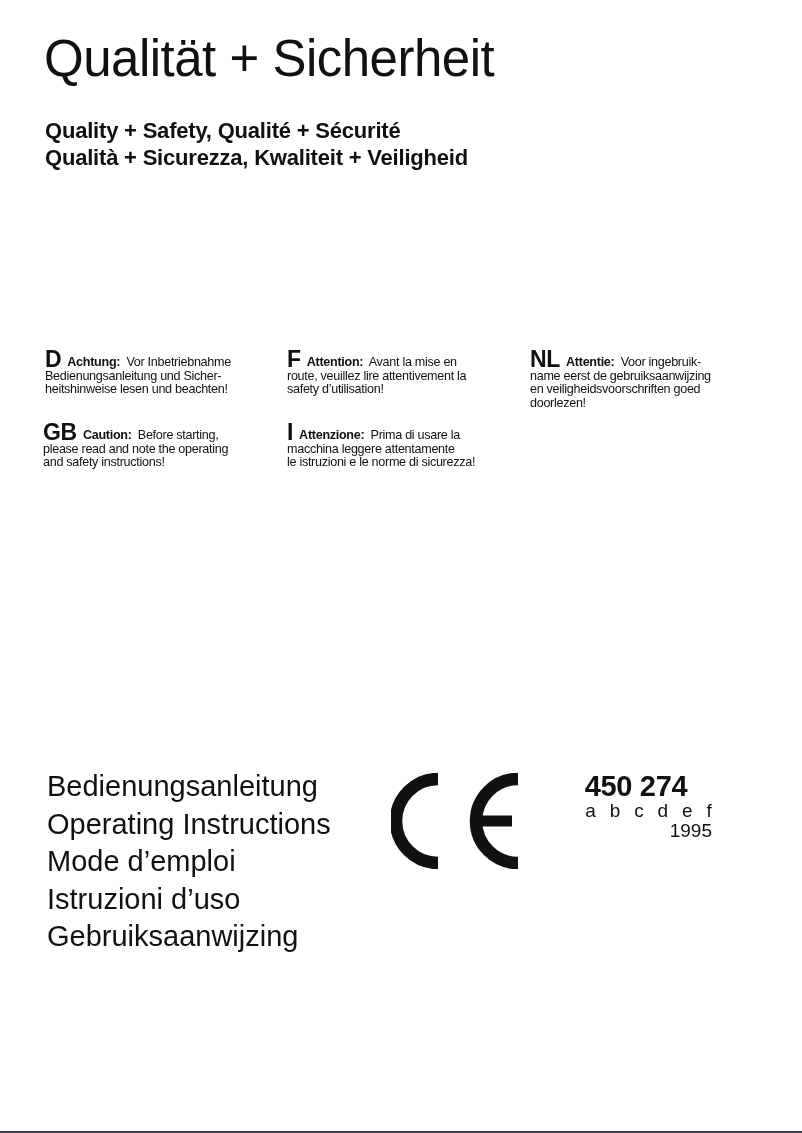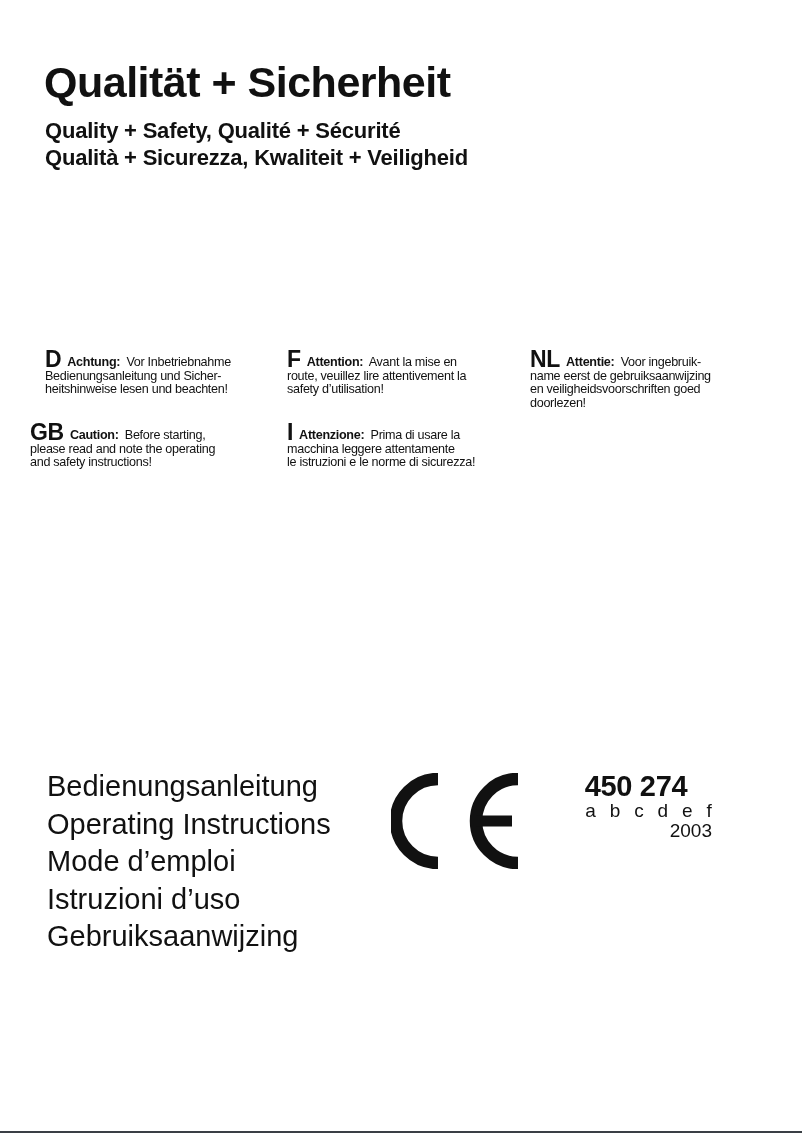--- a/index.html
+++ b/index.html
@@ -12,23 +12,23 @@
       height: 1133px;
       position: relative;
       overflow: hidden;
       font-family: "Liberation Sans", sans-serif;
       color: #111111;
     }
     .abs { position: absolute; }
 
     .title {
       left: 44px;
-      top: 52px;
-      font-size: 43px;
-      font-weight: bold;
+      top: 29px;
+      font-size: 51px;
+      font-weight: normal;
       letter-spacing: -0.5px;
       line-height: 60px;
       white-space: nowrap;
     }
     .subtitle {
       left: 45px;
       font-size: 22px;
       font-weight: bold;
       line-height: 26px;
       white-space: nowrap;
@@ -49,21 +49,21 @@
       line-height: 18px;
       margin-right: 6px;
       vertical-align: -1px;
     }
     .notice .kw {
       font-weight: bold;
       font-size: 12.6px;
       margin-right: 3px;
     }
     .n-d  { left: 45px;  top: 350px; }
-    .n-gb { left: 30px;  top: 423px; }
+    .n-gb { left: 43px;  top: 423px; }
     .n-f  { left: 287px; top: 350px; }
     .n-i  { left: 287px; top: 423px; }
     .n-nl { left: 530px; top: 350px; }
 
     .manual-titles {
       left: 47px;
       top: 768px;
       font-size: 29px;
       line-height: 37.5px;
       white-space: nowrap;
@@ -176,16 +176,16 @@
     <path d="M47 6 A42 42 0 0 0 47 90" fill="none" stroke="#111111" stroke-width="12.5"></path>
 
     <path d="M127 6 A42 42 0 0 0 127 90" fill="none" stroke="#111111" stroke-width="12.5"></path>
     <rect x="85" y="42.5" width="36" height="11" fill="#111111"></rect>
   </svg>
 </div>
 
 <div class="abs model-block">
   <div class="model-number">450 274</div>
   <div class="model-letters">a b c d e f</div>
-  <div class="model-year">2003</div>
+  <div class="model-year">1995</div>
 </div>
 
 <div class="abs bottom-rule"></div>
 
 </body></html>

